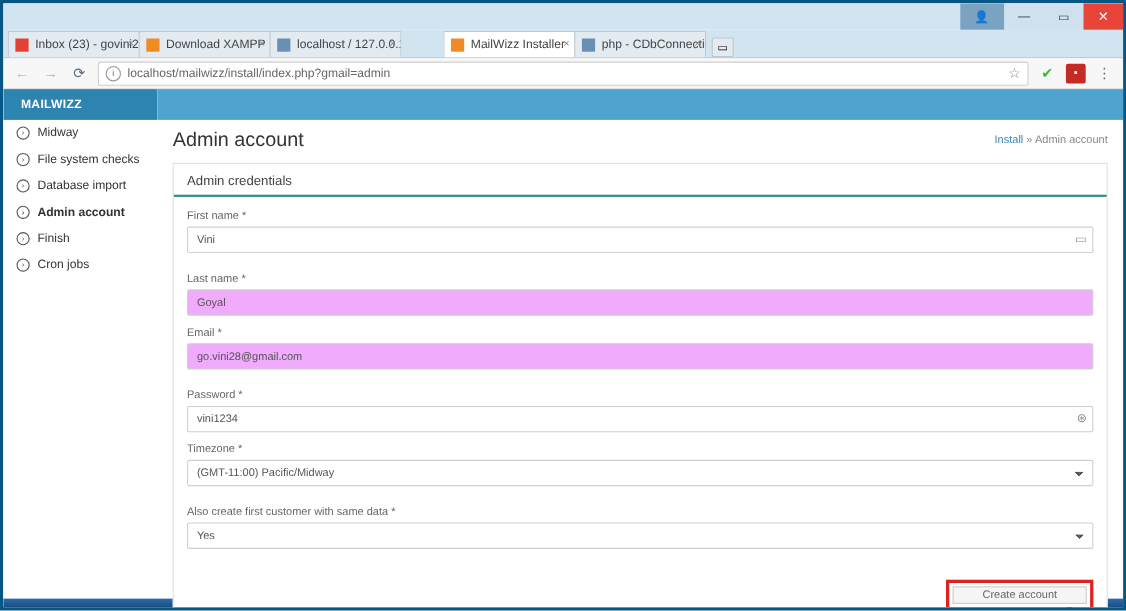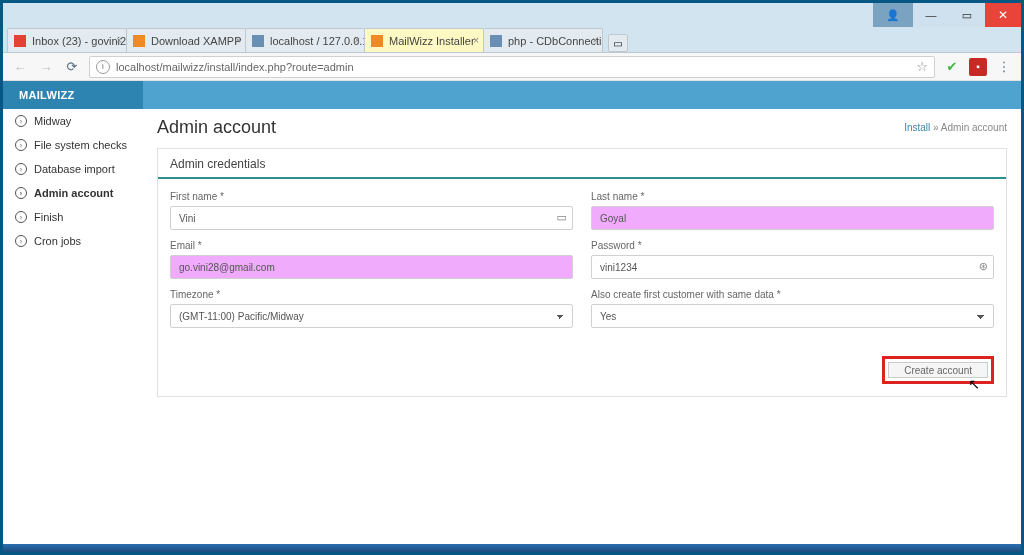--- a/index.html
+++ b/index.html
@@ -9,21 +9,21 @@
     .winbar { height:24px; background:#d2e4f0; display:flex; align-items:stretch; font-size:11px; color:#333; }
     .winbar .spacer { flex:1; }
     .winbtn { width:36px; display:flex; align-items:center; justify-content:center; }
     .winbtn.user { background:#7aa3c2; color:#fff; width:40px; }
     .winbtn.min, .winbtn.max { background:#cfe1ee; }
     .winbtn.close { background:#e8443a; color:#fff; font-size:12px; }
 
     
     .tabs { height:26px; background:#d2e4f0; display:flex; align-items:flex-end; padding-left:4px; gap:0; border-bottom:1px solid #bfc8d0; }
     .tab { height:24px; width:120px; background:#e3ebf1; border:1px solid #bfc8d0; border-bottom:none; border-radius:2px 2px 0 0; display:flex; align-items:center; padding:0 6px; font-size:11px; color:#444; margin-right:-1px; overflow:hidden; white-space:nowrap; text-overflow:ellipsis; position:relative; }
-    .tab.active { background:#fef9c3; }
+    .tab.active { background:#ffffff;margin-left:39px; }
     .tab .favicon { width:12px; height:12px; margin-right:6px; flex-shrink:0; }
     .tab .x { position:absolute; right:4px; font-size:10px; color:#888; }
     .newtab { width:20px; height:18px; background:#e3ebf1; border:1px solid #bfc8d0; margin-left:6px; margin-bottom:0; border-radius:2px; display:flex; align-items:center; justify-content:center; font-size:10px; }
 
     
     .urlbar { height:28px; background:#f7f7f7; display:flex; align-items:center; padding:0 8px; border-bottom:1px solid #e0e0e0; gap:8px; }
     .navicon { width:18px; height:18px; display:flex; align-items:center; justify-content:center; color:#5a6b7b; font-size:13px; }
     .navicon.disabled { color:#bbb; }
     .urlfield { flex:1; height:22px; border:1px solid #d0d0d0; border-radius:2px; background:#fff; display:flex; align-items:center; padding:0 6px; font-size:11px; color:#666; }
     .urlfield .info { width:14px; height:14px; border:1px solid #999; border-radius:50%; display:flex; align-items:center; justify-content:center; font-size:8px; margin-right:6px; }
@@ -46,31 +46,31 @@
     .main { flex:1; background:#fff; }
     .topstrip { height:28px; background:#4fa4cf; }
     .content { padding:8px 14px; }
     .pagehead { display:flex; align-items:center; margin-bottom:10px; }
     .pagehead h1 { font-size:18px; font-weight:400; color:#333; }
     .bcrumb { margin-left:auto; font-size:10px; color:#888; }
     .bcrumb a { color:#3a87ad; text-decoration:none; }
     .panel { border:1px solid #e0e0e0; background:#fff; }
     .panel-h { padding:8px 12px 6px; font-size:12px; color:#444; border-bottom:2px solid #2f8d8d; margin:0 0 8px; }
     .panel-b { padding:4px 12px 12px; }
-    .row { display:flex; gap:18px; margin-bottom:10px; }
+    .row { display:flex; gap:18px; margin-bottom:10px;flex-direction:column; }
     .col { flex:1; }
     .lbl { font-size:10px; color:#666; margin-bottom:4px; display:block; }
     .inp, .sel { width:100%; height:24px; border:1px solid #d0d0d0; border-radius:2px; padding:0 8px; font-size:10px; color:#555; background:#fff; }
     .sel { appearance:none; background-image:linear-gradient(45deg,transparent 50%,#555 50%),linear-gradient(135deg,#555 50%,transparent 50%); background-position:calc(100% - 12px) 10px,calc(100% - 8px) 10px; background-size:4px 4px,4px 4px; background-repeat:no-repeat; }
     .yellow { background:#f0abfc; }
     .inpwrap { position:relative; }
     .suffix { position:absolute; right:6px; top:5px; font-size:11px; color:#888; }
     .actions { display:flex; justify-content:flex-end; padding-top:18px; }
     .btnwrap { border:3px solid #d22; padding:3px; }
-    .btn { height:16px; padding:0 15px; font-size:10px; color:#666; border:1px solid #ccc; background:#f5f5f5; cursor:pointer; display:flex; align-items:center; }
+    .btn { height:16px; padding:0 26px; font-size:10px; color:#666; border:1px solid #ccc; background:#f5f5f5; cursor:pointer; display:flex; align-items:center; }
     .cursor { position:absolute; font-size:14px; color:#000; }
 
     .taskbar { height:8px; background:linear-gradient(#2b6db0,#1b4d80); }
   </style>
 </head>
 <body>
 
 <div class="winbar">
   <div class="spacer"></div>
   <div class="winbtn user">👤</div>
@@ -107,21 +107,21 @@
     </div>
   <div class="newtab">▭</div>
 </div>
 
 <div class="urlbar">
   <div class="navicon disabled">←</div>
   <div class="navicon disabled">→</div>
   <div class="navicon">⟳</div>
   <div class="urlfield">
     <span class="info">i</span>
-    <span>localhost/mailwizz/install/index.php?route=admin</span>
+    <span>localhost/mailwizz/install/index.php?gmail=admin</span>
     <span class="star">☆</span>
   </div>
   <div class="exticon green">✔</div>
   <div class="exticon red">▪</div>
   <div class="navicon">⋮</div>
 </div>
 
 <div class="app">
   <div class="sidebar">
     <div class="brand">MAILWIZZ</div>

